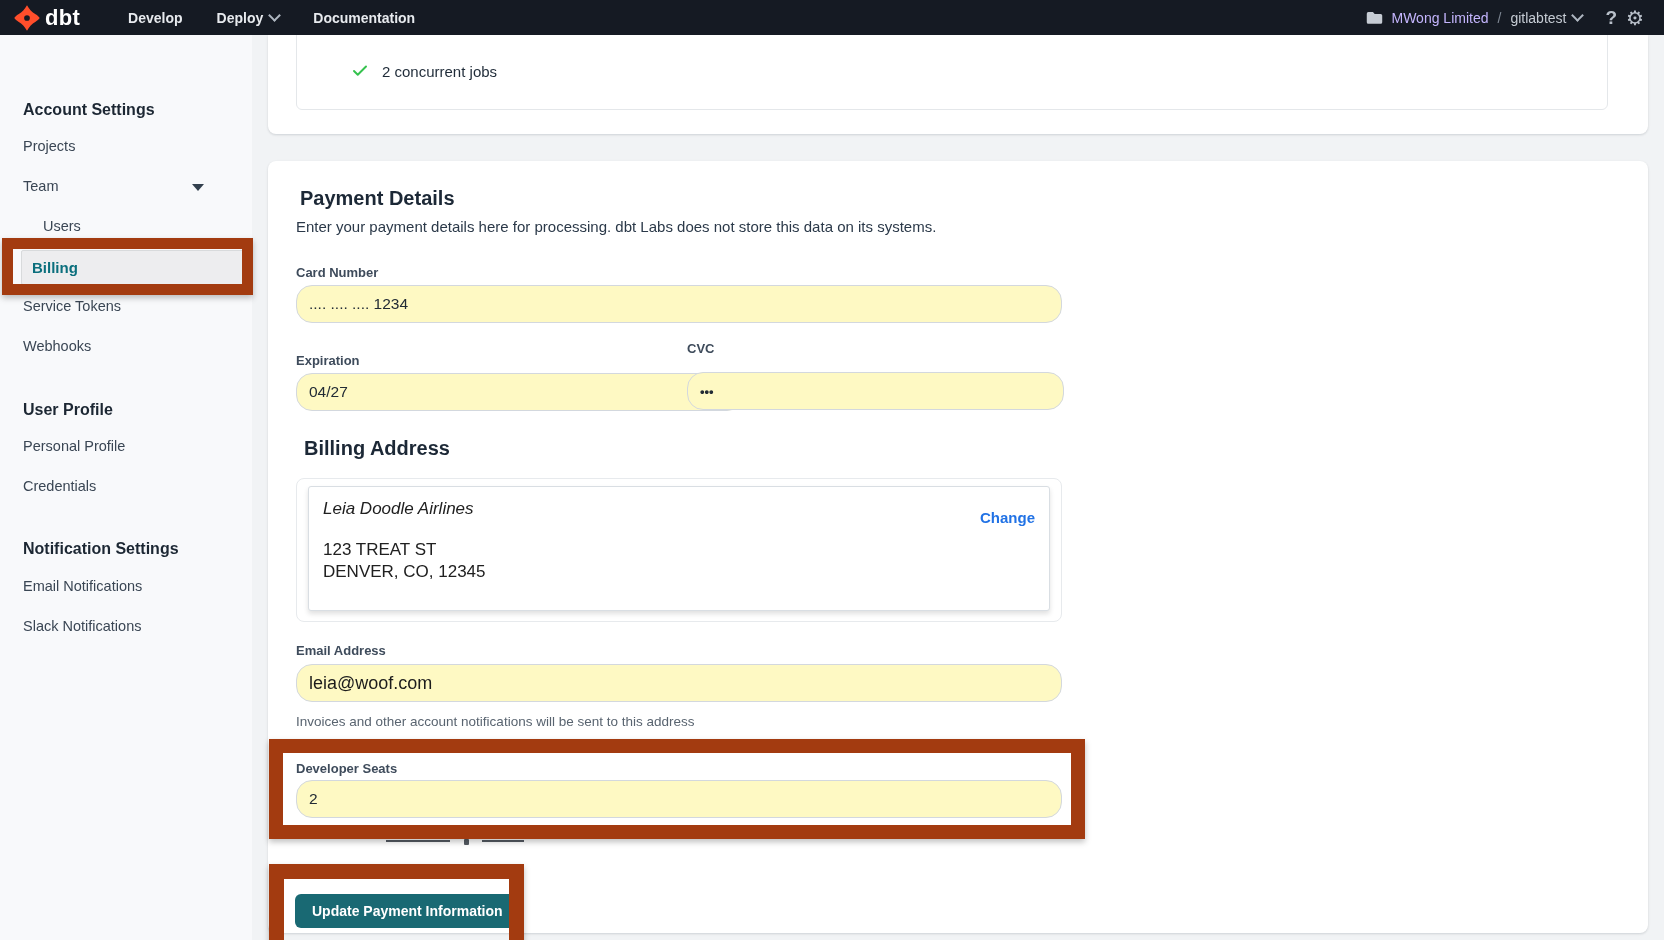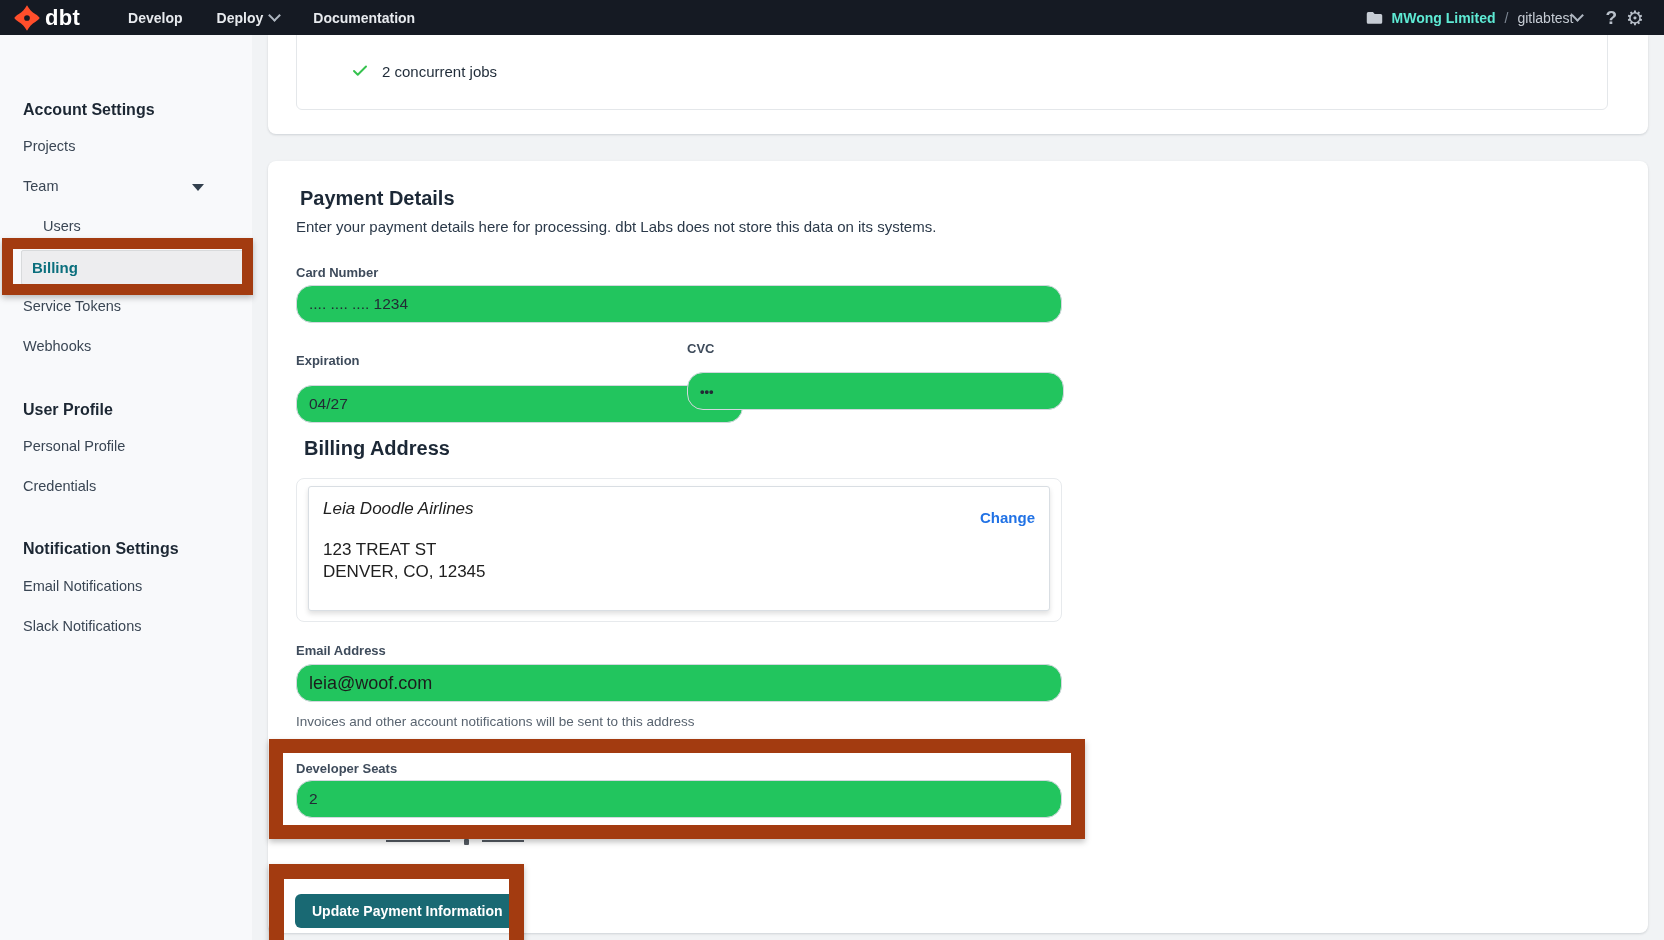--- a/index.html
+++ b/index.html
@@ -11,23 +11,23 @@
           display:flex;align-items:center;justify-content:space-between;z-index:40;}
   .nav-left{display:flex;align-items:center;height:100%;}
   .logo{display:flex;align-items:center;gap:5px;padding:0 12px 0 14px;cursor:pointer;}
   .logo-text{color:#ffffff;font-weight:bold;font-size:22px;letter-spacing:.3px;line-height:1;}
   .nav-links{display:flex;gap:34px;margin-left:36px;}
   .nav-link{color:#e7eaee;font-size:14px;font-weight:bold;text-decoration:none;
             display:flex;align-items:center;gap:7px;cursor:pointer;}
   .chev{width:7px;height:7px;border-right:2px solid #aeb6c0;border-bottom:2px solid #aeb6c0;
         transform:rotate(45deg);margin-top:-4px;display:inline-block;}
   .nav-right{display:flex;align-items:center;gap:9px;padding-right:20px;font-size:14px;}
-  .account{color:#5eead4;font-weight:bold;cursor:pointer;}
+  .account{color:#c4b5fd;font-weight:normal;cursor:pointer;}
   .sep{color:#7f8894;}
-  .project{color:#c6ccd4;cursor:pointer;display:flex;align-items:center;}
+  .project{color:#c6ccd4;cursor:pointer;display:flex;align-items:center;gap:7px;}
   .help{font-weight:bold;font-size:19px;color:#b9c0ca;margin-left:14px;cursor:pointer;line-height:1;}
   .gear{font-size:20px;color:#b9c0ca;cursor:pointer;line-height:1;}
 
   
   .sidebar{position:absolute;top:35px;left:0;width:252px;bottom:0;background:#f8f9fb;z-index:1;}
   .side-heading{position:absolute;left:23px;height:20px;font-size:16px;font-weight:bold;color:#1c2733;white-space:nowrap;}
   .side-item{position:absolute;left:23px;height:20px;font-size:14.5px;color:#3a4654;cursor:pointer;white-space:nowrap;}
   .side-item.indent{left:43px;}
   .team-caret{position:absolute;left:192px;top:149px;width:0;height:0;border-left:6px solid transparent;
               border-right:6px solid transparent;border-top:7px solid #33404e;cursor:pointer;}
@@ -42,21 +42,21 @@
   .usage-inner{position:absolute;left:28px;right:40px;top:-14px;bottom:24px;
                border:1px solid #e4e7ea;border-radius:6px;}
   .check-icon{position:absolute;left:54px;top:40px;}
   .usage-text{position:absolute;left:85px;top:41px;font-size:15px;color:#1f2b38;}
 
   .main-card{left:268px;top:161px;width:1380px;height:772px;border-radius:8px;}
   .abs{position:absolute;}
   .pd-title{left:28px;top:22px;font-size:20px;font-weight:bold;color:#1c2836;}
   .pd-desc{left:28px;top:57px;font-size:15px;color:#2b3949;}
   .f-label{font-size:13px;font-weight:bold;color:#3e4b5b;}
-  .tb{position:absolute;height:38px;border:1px solid #d3d8de;border-radius:16px;background:#22c55e;
+  .tb{position:absolute;height:38px;border:1px solid #d3d8de;border-radius:16px;background:#fef9c3;
       color:#222b35;padding:0 12px;box-sizing:border-box;font-family:"Liberation Sans",sans-serif;
       font-size:15.5px;outline:none;}
   .sec-title{font-size:20px;font-weight:bold;color:#1c2836;}
 
   .addr-outer{left:28px;top:317px;width:766px;height:144px;border:1px solid #e7eaed;
               border-radius:8px;background:#fff;box-sizing:border-box;}
   .addr-inner{position:absolute;left:11px;top:7px;right:11px;bottom:10px;border:1px solid #d9dee3;
               border-radius:3px;box-shadow:0 3px 5px rgba(0,0,0,.12);background:#fff;}
   .addr-name{position:absolute;left:14px;top:12px;font-size:17px;color:#202020;font-style:italic;}
   .addr-change{position:absolute;right:14px;top:22px;font-size:15px;font-weight:bold;color:#2172e5;cursor:pointer;}
@@ -161,21 +161,21 @@
   </section>
 
   <section class="card main-card">
     <h2 class="abs pd-title" style="margin:4px">Payment Details</h2>
     <div class="abs pd-desc">Enter your payment details here for processing. dbt Labs does not store this data on its systems.</div>
 
     <label class="abs f-label" style="left:28px;top:104px">Card Number</label>
     <input class="tb" style="left: 28px; top: 124px; width: 766px;" readonly="" value=".... .... .... 1234">
 
     <label class="abs f-label" style="left:28px;top:192px">Expiration</label>
-    <input class="tb" style="left: 28px; top: 224px; width: 447px;" readonly="" value="04/27">
+    <input class="tb" style="left: 28px; top: 212px; width: 447px;" readonly="" value="04/27">
 
     <label class="abs f-label" style="left:419px;top:180px">CVC</label>
     <input class="tb" style="left: 419px; top: 211px; width: 377px; font-size: 13px; font-weight: bold;" readonly="" value="•••">
 
     <h2 class="abs sec-title" style="left:28px;top:268px;margin:8px">Billing Address</h2>
 
     <div class="abs addr-outer">
       <div class="addr-inner">
         <div class="addr-name">Leia Doodle Airlines</div>
         <a class="addr-change">Change</a>

